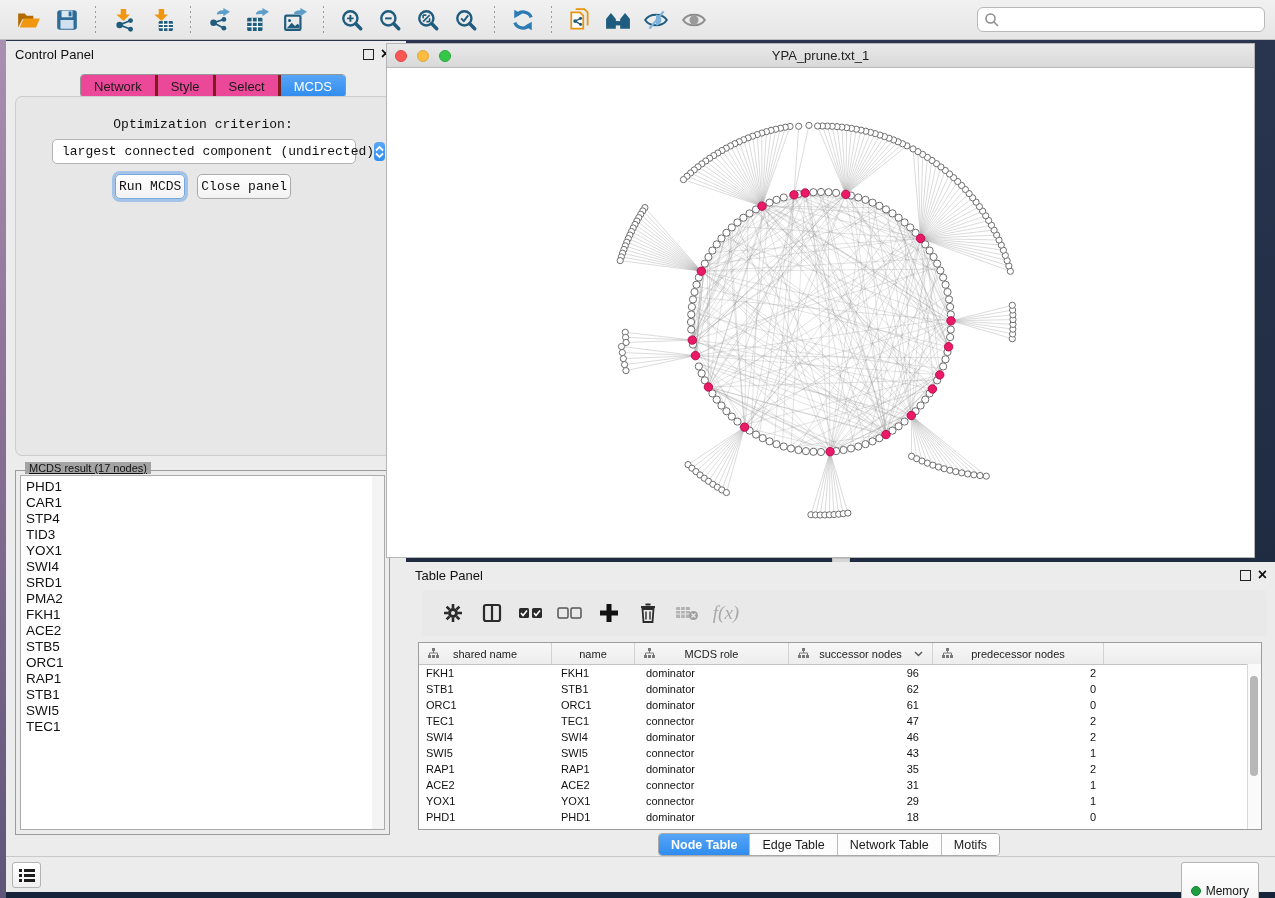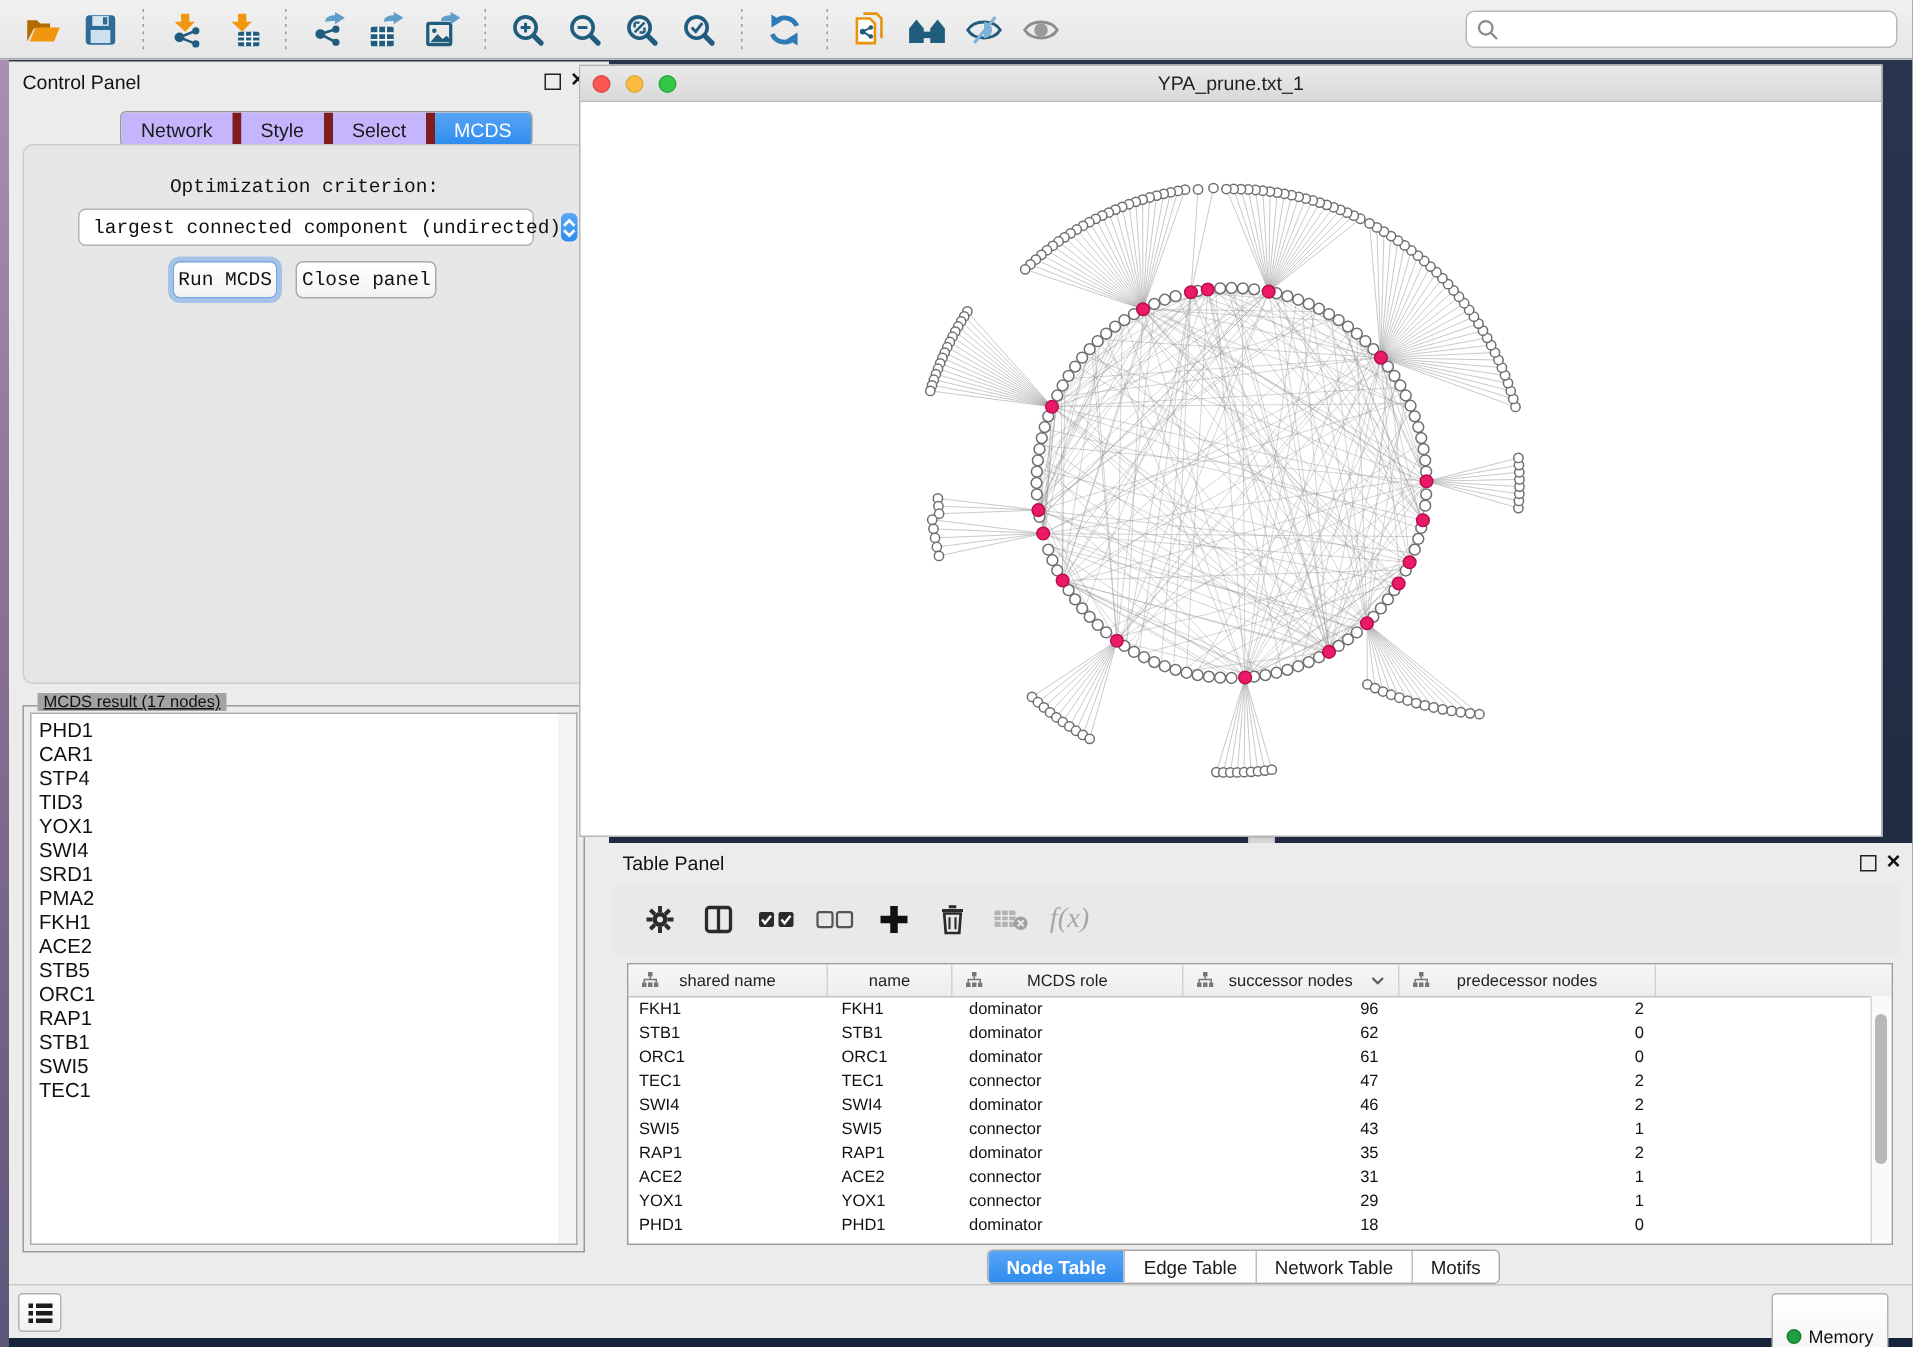--- a/index.html
+++ b/index.html
@@ -23,21 +23,21 @@
   .search-box input{border:none;outline:none;flex:1;font-size:12px;background:transparent;
     font-family:"Liberation Sans",sans-serif;}
   
   .control-panel{position:absolute;left:6px;top:41px;width:392px;bottom:41px;background:#ececec;}
   .panel-title-bar{position:absolute;left:0;top:0;right:0;height:26px;display:flex;align-items:center;}
   .panel-title{font-size:13px;color:#111;margin-left:9px;}
   .win-btns{margin-left:auto;display:flex;align-items:center;margin-right:8px;gap:7px;}
   .float-btn{width:9px;height:9px;border:1.5px solid #222;display:inline-block;}
   .close-btn{font-size:16px;font-weight:bold;color:#111;line-height:10px;}
   .cp-tabs{position:absolute;left:74px;top:33px;height:22px;display:flex;border:1px solid #979797;border-radius:4px;overflow:hidden;background:#fff;}
-  .cp-tab{padding:0 13px;font-size:13px;display:flex;align-items:center;color:#1a1a1a;border-right:6px solid #7f1d1d;background:#c4b5fd;}
+  .cp-tab{padding:0 13px;font-size:13px;display:flex;align-items:center;color:#1a1a1a;border-right:3px solid #7f1d1d;background:#ec4899;}
   .cp-tab:last-child{border-right:none;}
   .cp-tab.active{background:linear-gradient(#57a5f6,#2f8cee);color:#fff;}
   .cp-inner{position:absolute;left:9px;top:55px;width:374px;height:358px;background:#e7e7e7;
     border:1px solid #cdcdcd;border-radius:7px;font-family:Liberation Mono, monospace;}
   .opt-label{position:absolute;left:0;right:0;top:20px;text-align:center;font-size:13px;color:#111;}
   .criterion{position:absolute;left:36px;top:42px;width:302px;height:23px;background:#fff;
     border:1px solid #b3b3b3;border-radius:5px;display:flex;align-items:center;font-size:13px;}
   .criterion .val{flex:1;padding-left:9px;color:#111;white-space:nowrap;}
   .stepper{width:19px;height:19px;margin-right:2px;border-radius:4px;background:linear-gradient(#5aa7f7,#2f8cee);
     display:flex;flex-direction:column;align-items:center;justify-content:center;}
@@ -63,21 +63,21 @@
     background:linear-gradient(#e9e9e9,#d9d9d9);border-bottom:1px solid #b9b9b9;
     display:flex;align-items:center;}
   .traffic{width:12px;height:12px;border-radius:50%;margin-left:8px;box-sizing:border-box;}
   .t-red{background:#fc5753;border:1px solid #df4744;}
   .t-yellow{background:#fdbc40;border:1px solid #dea73a;margin-left:10px;}
   .t-green{background:#33c748;border:1px solid #2ca83d;margin-left:10px;}
   .net-title{position:absolute;left:0;right:0;text-align:center;font-size:13px;color:#222;}
   .net-canvas{position:absolute;left:0;top:23px;}
   
   .table-panel{position:absolute;left:406px;top:562px;width:869px;height:295px;background:#ececec;}
-  .tp-toolbar{position:absolute;left:3px;top:28px;right:8px;height:46px;background:#e9e9e9;
+  .tp-toolbar{position:absolute;left:16px;top:28px;right:8px;height:46px;background:#e9e9e9;
     border-radius:4px;display:flex;align-items:center;padding-left:14px;}
   .tp-icon{width:34px;height:30px;display:flex;align-items:center;justify-content:center;margin-right:5px;}
   .tbl{position:absolute;left:12px;top:80px;right:13px;height:188px;background:#fff;border:1px solid #9c9c9c;box-sizing:border-box;overflow:hidden;}
   .tbl-header{display:flex;height:21px;background:linear-gradient(#f7f7f7,#ededed);border-bottom:1px solid #c3c3c3;}
   .th{position:relative;display:flex;align-items:center;justify-content:center;font-size:11px;color:#222;
     border-right:1px solid #d2d2d2;box-sizing:border-box;}
   .th .tree-ic{position:absolute;left:9px;top:5px;}
   .th .sort-ic{position:absolute;right:9px;top:8px;}
   .trow{display:flex;height:16px;align-items:center;}
   .td{font-size:11px;color:#111;box-sizing:border-box;white-space:nowrap;overflow:hidden;}

